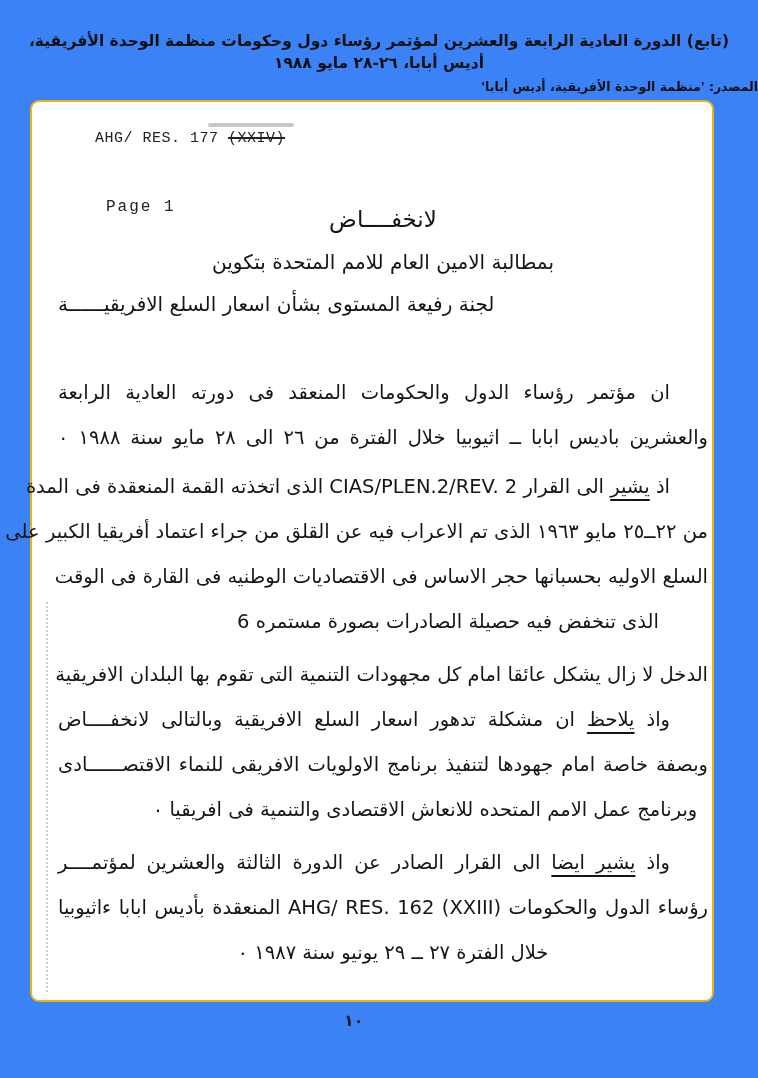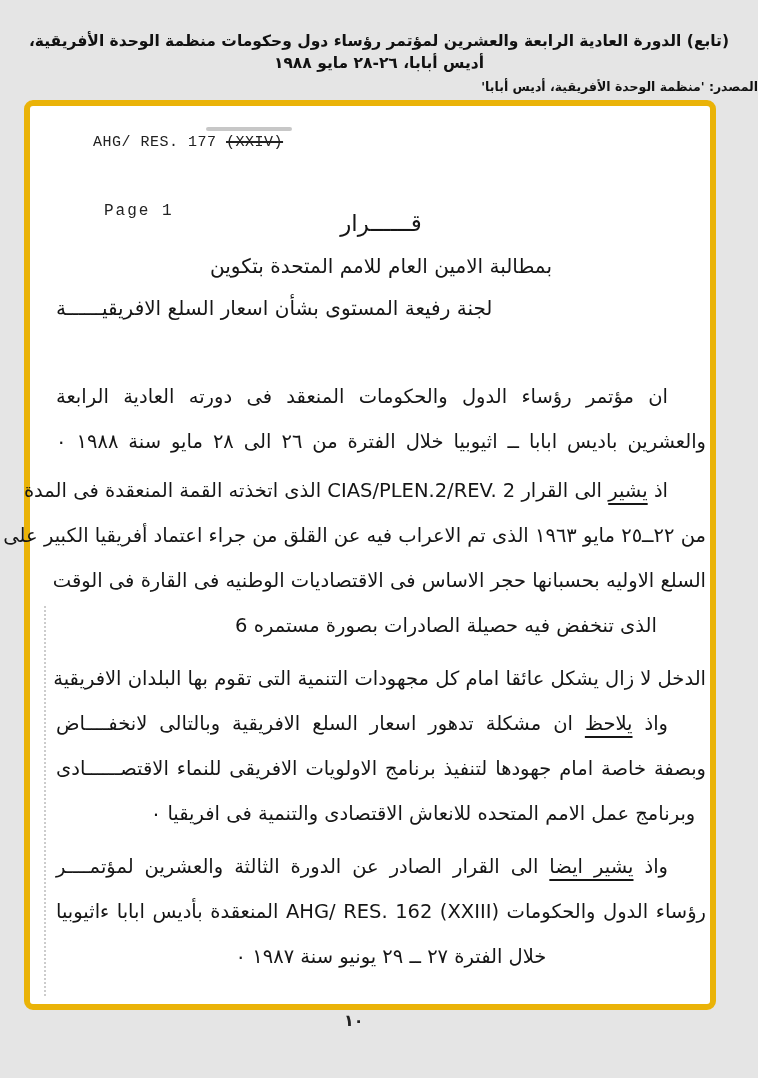--- a/index.html
+++ b/index.html
@@ -1,41 +1,41 @@
 <!DOCTYPE html>
 <html lang="ar"><head>
 <meta charset="utf-8">
 <style>
   html,body{margin:0;padding:0;background:#ffffff;}
   .page{
     position:relative;
     width:758px;height:1078px;
-    background:#e5e5e5;
+    background:#3b82f6;
     overflow:hidden;
     font-family:"DejaVu Sans",sans-serif;
     color:#1b1b1b;
   }
 
   
   .top-header{position:absolute;left:0;top:30px;width:758px;text-align:center;direction:rtl;}
   .top-header .h1{
     font-size:15.5px;font-weight:bold;color:#111;
     letter-spacing:0;line-height:22px;
     padding:0 14px;
   }
   .top-header .h2{
     font-size:12.5px;font-weight:bold;color:#111;
     margin-top:4px;line-height:18px;text-align:right;
   }
 
   
   .doc-frame{
-    position:absolute;left:24px;top:100px;
+    position:absolute;left:30px;top:100px;
     width:680px;height:898px;
-    border:6px solid #eab308;
+    border:2px solid #eab308;
     border-radius:9px;
     background:#ffffff;
   }
 
   
   .smudge{
     position:absolute;left:176px;top:21px;width:86px;height:4px;
     background:#9a9a9a;opacity:.55;border-radius:2px;filter:blur(.6px);
   }
   .margin-artifact{
@@ -103,21 +103,21 @@
     <div class="smudge"></div>
     <div class="margin-artifact"></div>
 
     <div class="ref-line">
       <span>AHG/ RES. 177 </span><span class="strike">(XXIV)</span>
     </div>
 
     <div class="page-label">Page 1</div>
 
     <div class="doc-body">
-      <div class="t1">قــــــرار</div>
+      <div class="t1">لانخفــــاض</div>
       <div class="t2">بمطالبة الامين العام للامم المتحدة  بتكوين</div>
       <div class="t3">لجنة رفيعة المستوى بشأن اسعار السلع الافريقيــــــة</div>
 
       <div class="gap-title"></div>
 
       <div class="ln ind p-start">ان مؤتمر رؤساء الدول والحكومات المنعقد فى دورته العادية الرابعة</div>
       <div class="ln">والعشرين باديس ابابا ــ اثيوبيا خلال الفترة من ٢٦ الى ٢٨ مايو سنة ١٩٨٨ ٠</div>
 
       <div class="gap-par-sm"></div>
 

